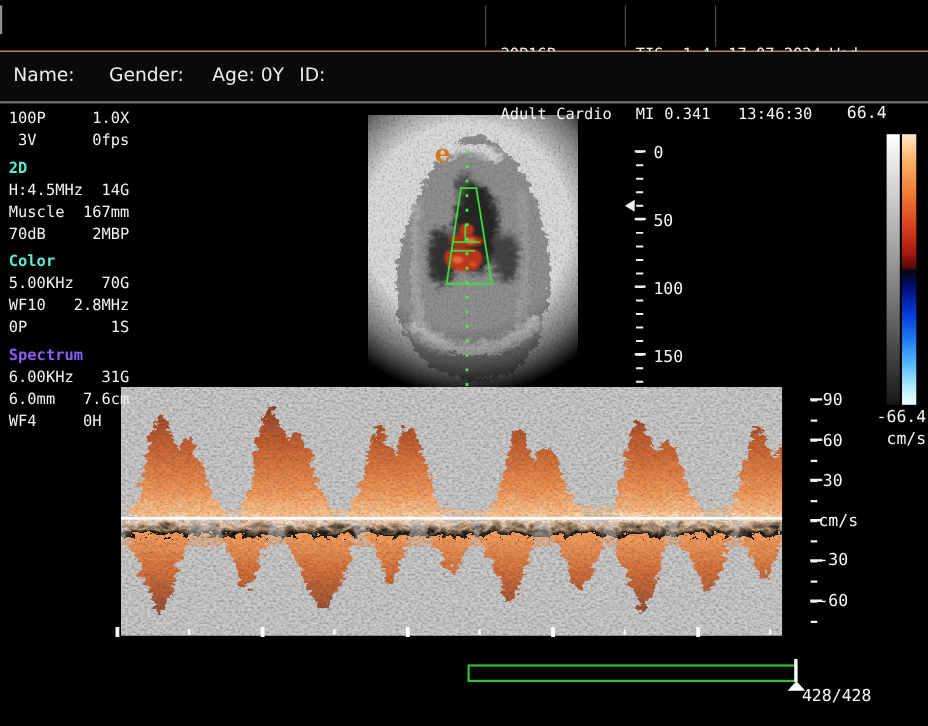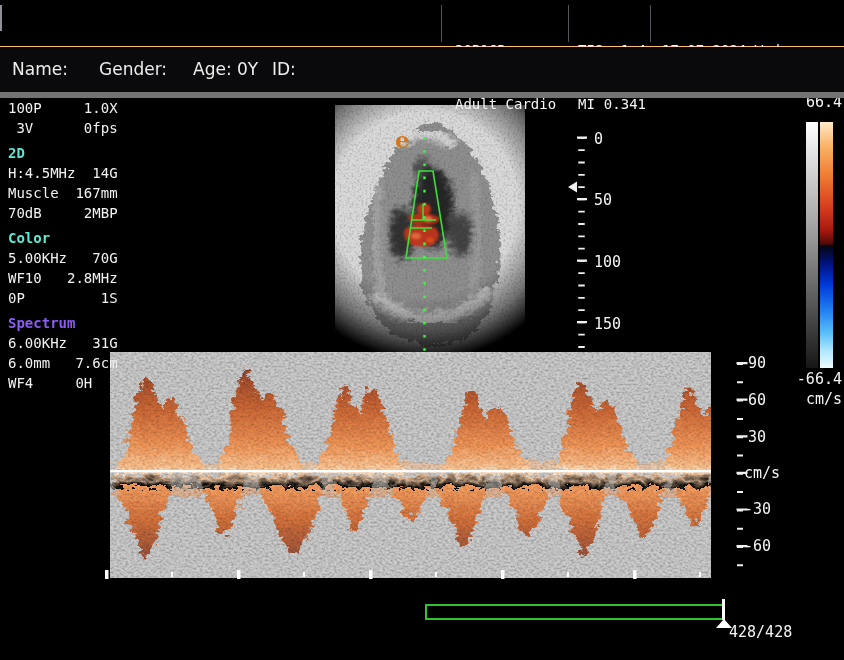--- a/index.html
+++ b/index.html
@@ -7,21 +7,21 @@
           font-family:"DejaVu Sans Mono",monospace;color:#f2f2f2;}
   .mono{font-family:"DejaVu Sans Mono",monospace;white-space:pre;}
   
   #topbar{position:absolute;left:0;top:0;width:844px;height:46px;background:#000;
           border-bottom:3px solid #fdba74;z-index:5;}
   .tb-div{position:absolute;top:5px;width:1px;height:37px;background:#53535a;}
   .tb-text{position:absolute;font-size:14px;line-height:18px;color:#f5f5f5;}
   .tb-row{display:flex;justify-content:space-between;}
   
   #patientbar{position:absolute;left:0;top:47px;width:844px;height:45px;background:#0a0a0c;
-              border-bottom:6px solid #737373;z-index:5;font-family:"DejaVu Sans",sans-serif;}
+              border-bottom:2px solid #737373;z-index:5;font-family:"DejaVu Sans",sans-serif;}
   .pt{position:absolute;top:12px;font-size:17px;color:#ededed;}
   
   #leftpanel{position:absolute;left:8px;top:98px;z-index:5;font-size:14px;line-height:20px;}
   #leftpanel .line{white-space:pre;height:20px;}
   #leftpanel .hdr{font-weight:bold;margin-top:5px;}
   #leftpanel .hdr-orange{color:#5eead4;}
   #leftpanel .hdr-white{color:#8b5cf6;}
   
   .lbl{position:absolute;font-size:15px;line-height:17px;color:#f5f5f5;z-index:4;
        font-family:"DejaVu Sans Mono",monospace;white-space:pre;}
@@ -55,20 +55,21 @@
     <div class="tb-text mono" style="left:455px;top:5px;">
       <div>30P16B</div>
       <div>Adult Cardio</div>
     </div>
     <div class="tb-text mono" style="left:578px;top:5px;width:68px;">
       <div class="tb-row"><span>TIS</span><span>1.4</span></div>
       <div class="tb-row"><span>MI</span><span>0.341</span></div>
     </div>
     <div class="tb-text mono" style="left:662px;top:5px;">
       <div>17-07-2024 Wed.</div>
+      <div style="padding-left:9px;">13:46:30</div>
     </div>
   </div>
   <div id="edgeartifact"></div>
 
   <div id="patientbar">
     <span class="pt" style="left:12px;">Name:</span>
     <span class="pt" style="left:99px;">Gender:</span>
     <span class="pt" style="left:193px;">Age: 0Y</span>
     <span class="pt" style="left:272px;">ID:</span>
   </div>
@@ -229,21 +230,21 @@
 
   <div id="omark">e</div>
 
   <div class="lbl" style="left:594px;top:131px;">0</div>
   <div class="lbl" style="left:594px;top:192px;">50</div>
   <div class="lbl" style="left:594px;top:254px;">100</div>
   <div class="lbl" style="left:594px;top:316px;">150</div>
 
   <div id="graybar"></div>
   <div id="colorbar"></div>
-  <div class="lbl r" style="left:800px;top:94px;width:42px;">66.4</div>
+  <div class="lbl r" style="left:764px;top:94px;width:42px;">66.4</div>
   <div class="lbl r" style="left:776px;top:371px;width:66px;">-66.4</div>
   <div class="lbl r" style="left:776px;top:391px;width:66px;">cm/s</div>
 
   <div class="lbl" style="left:748px;top:355px;">90</div>
   <div class="lbl" style="left:748px;top:392px;">60</div>
   <div class="lbl" style="left:748px;top:429px;">30</div>
   <div class="lbl" style="left:744px;top:465px;">cm/s</div>
   <div class="lbl" style="left:744px;top:501px;">-30</div>
   <div class="lbl" style="left:744px;top:538px;">-60</div>
 

